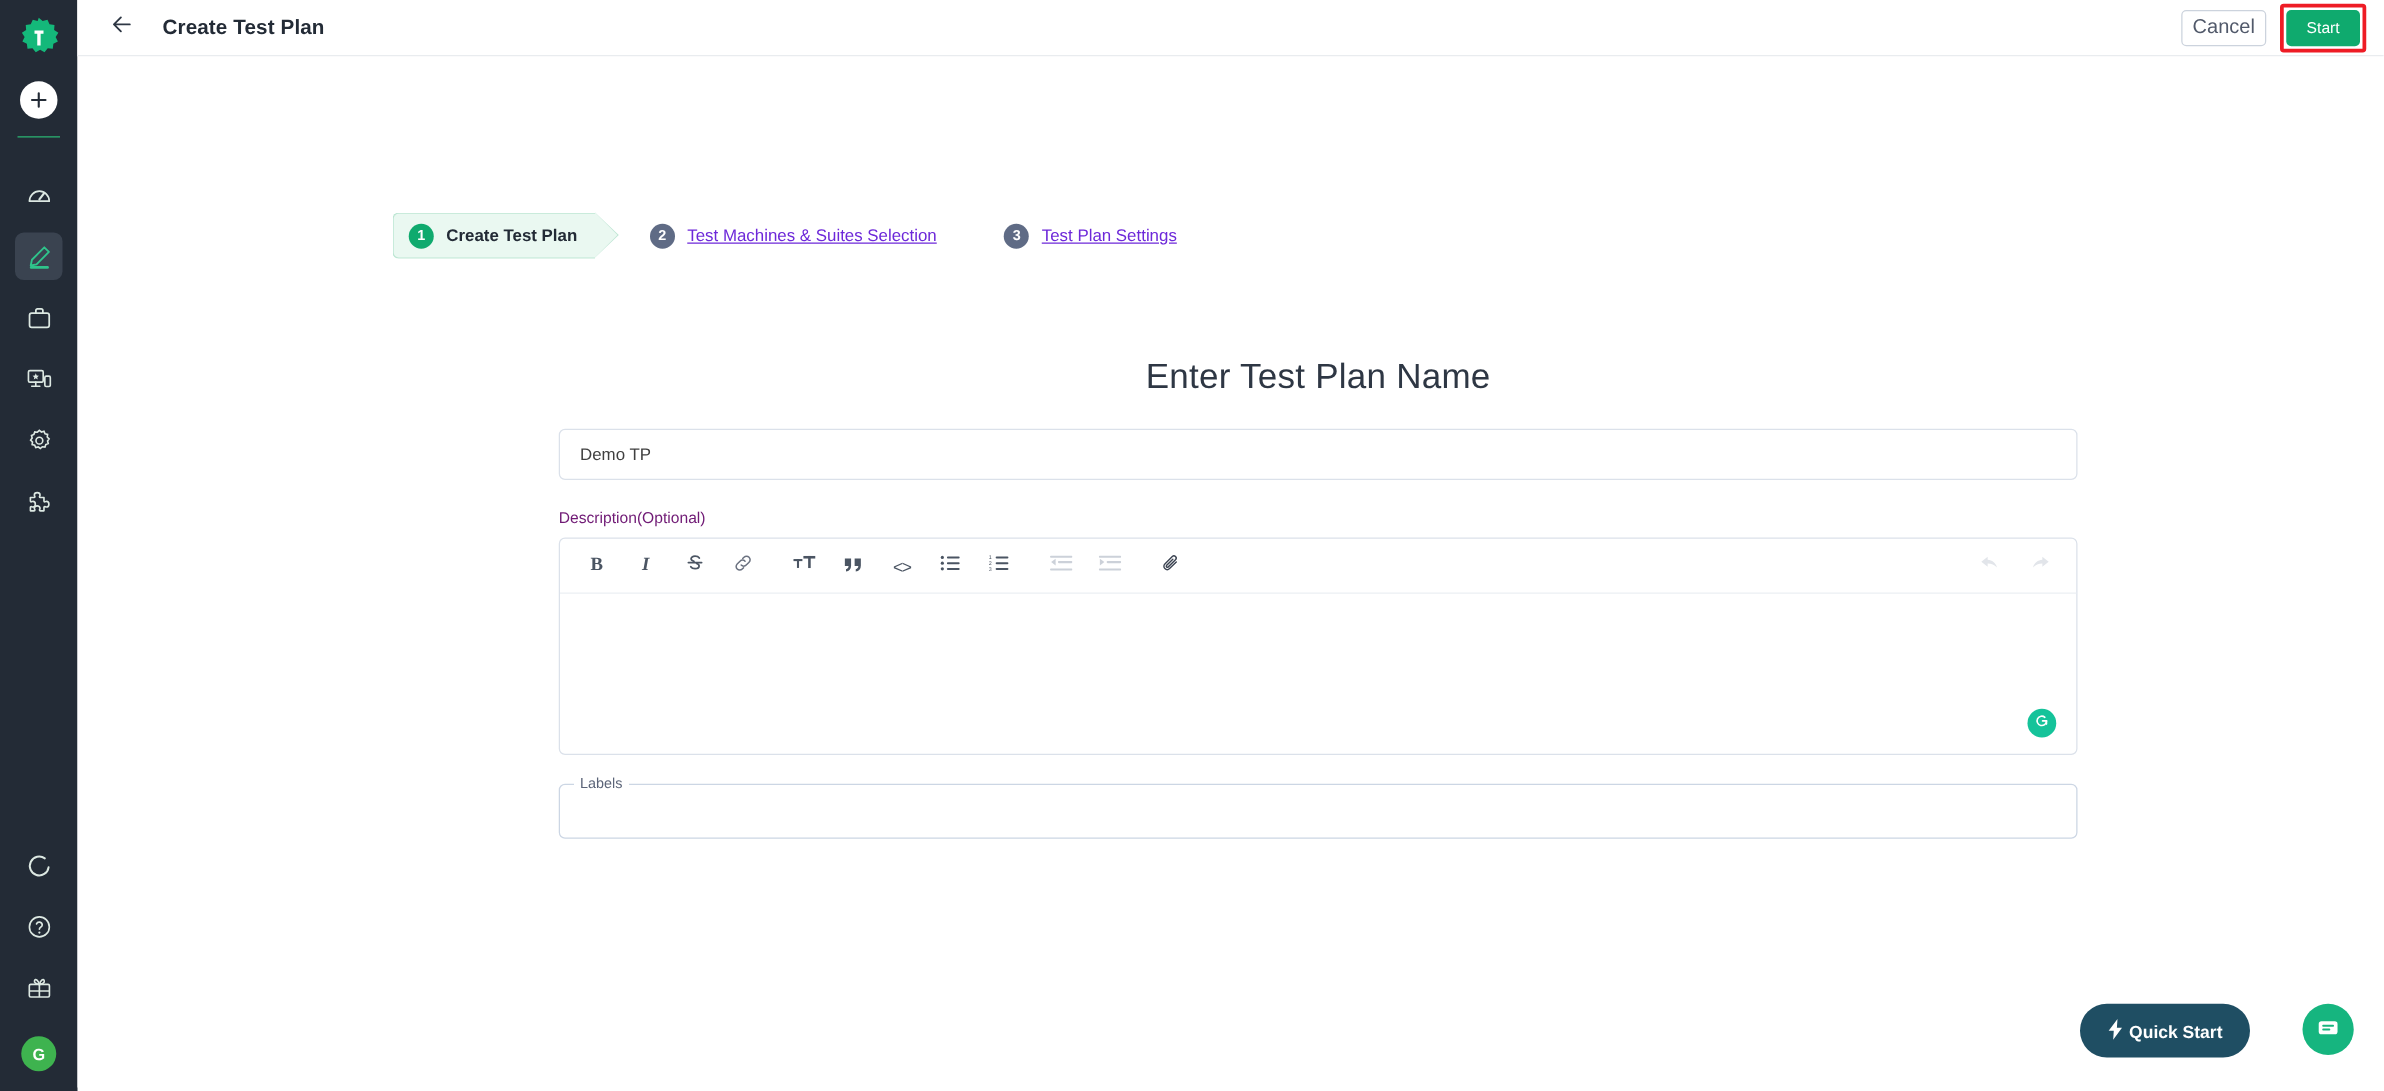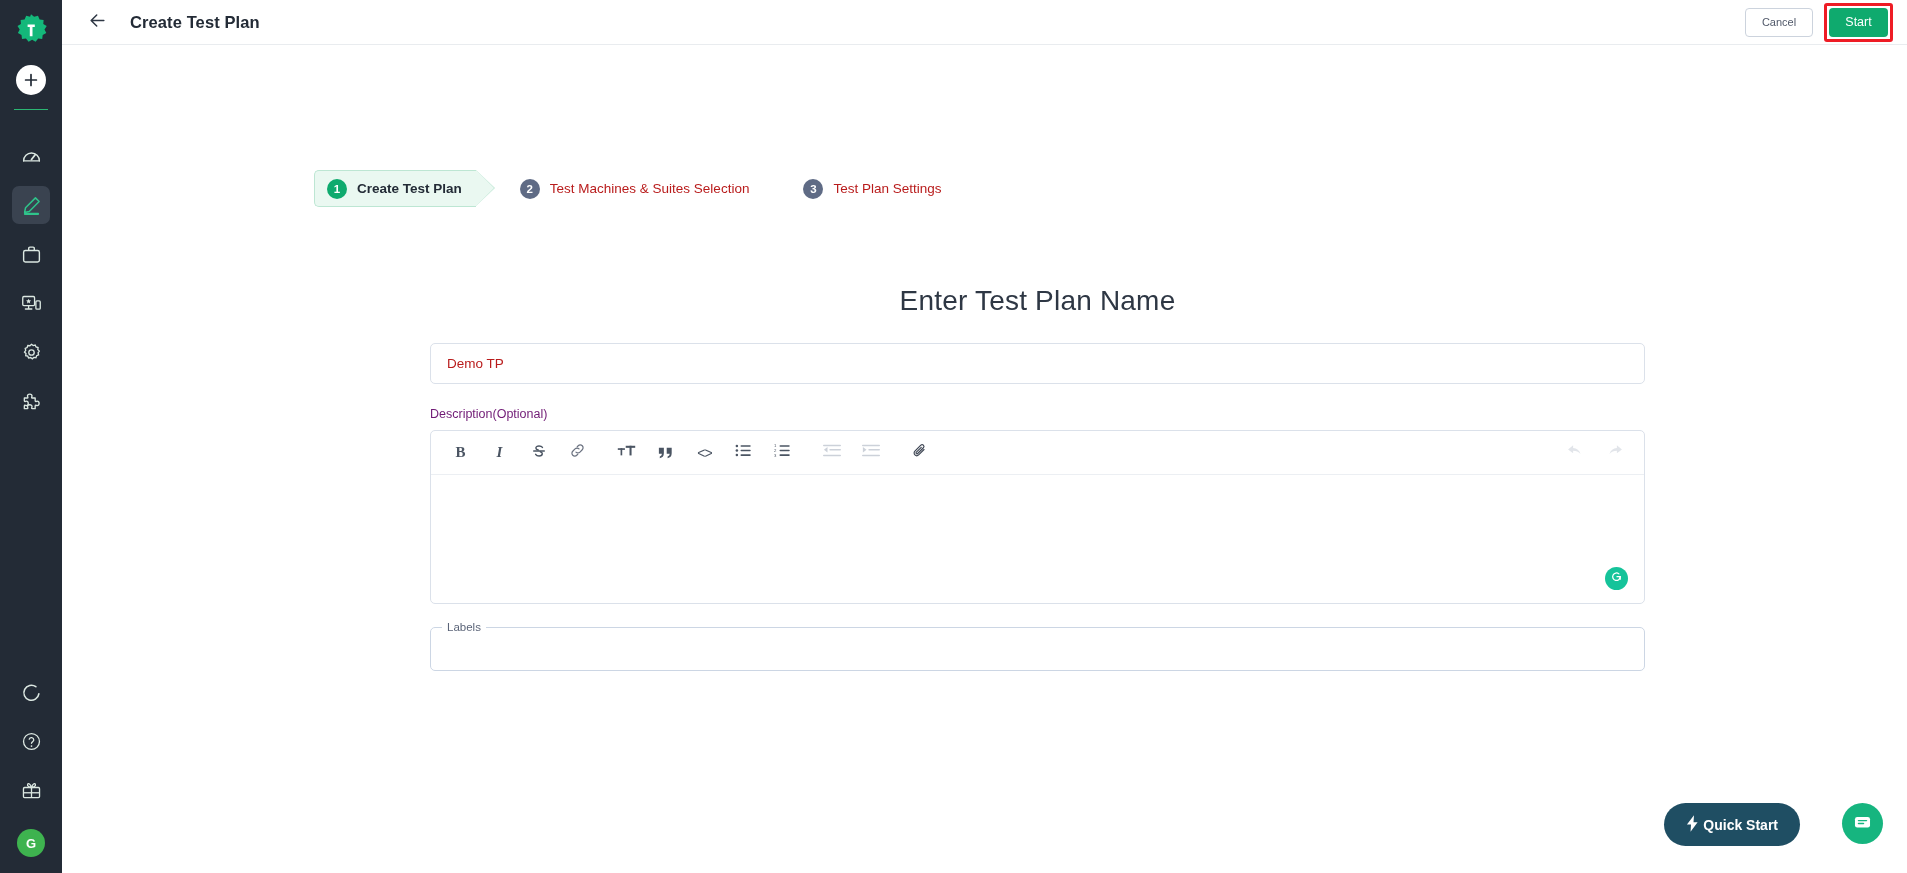--- a/index.html
+++ b/index.html
@@ -71,21 +71,21 @@
   }
   .page-title {
     font-size: 16.5px; font-weight: 700; color: #232b36;
     margin-left: 16px; letter-spacing: 0.1px;
   }
   .topbar-spacer { flex: 1 1 auto; }
   .btn-cancel {
     min-width: 68px; height: 29px;
     border: 1px solid #ccd3dd; border-radius: 4px;
     background: #fff; color: #51596a;
-    font-size: 11px; font-family: inherit;
+    font-size: 16px; font-family: inherit;
     display: flex; align-items: center; justify-content: center;
     cursor: pointer;
   }
   .next-highlight {
     margin-left: 11px;
     border: 3px solid #ee1c25;
     border-radius: 3px;
     padding: 2px;
     display: flex;
   }
@@ -136,38 +136,38 @@
     flex: 0 0 20px;
     position: relative; z-index: 2;
   }
   .step-num.on  { background: #0faa6e; }
   .step-num.off { background: #5f6b85; }
   .step-label {
     margin-left: 10px; font-size: 13.5px;
     position: relative; z-index: 2; white-space: nowrap;
   }
   .step-label.on  { color: #232b36; font-weight: 700; }
-  .step-label.off { color: #b91c1c; font-weight: 400; }
+  .step-label.off { color: #6d28d9; font-weight: 400; text-decoration: underline; }
 
   
   .form {
-    position: absolute; left: 368px; top: 285px;
+    position: absolute; left: 385px; top: 285px;
     width: 1215px;
   }
   .form-heading {
     text-align: center;
     font-size: 28px; font-weight: 300; color: #2e3744;
     letter-spacing: 0.2px;
     margin-bottom: 26px;
   }
   .name-input {
     width: 100%; height: 41px;
     border: 1px solid #dbe1ea; border-radius: 5px;
     padding: 0 16px;
-    font-size: 13.5px; color: #b91c1c;
+    font-size: 13.5px; color: #404040;
     font-family: inherit;
     background: #fff;
     outline: none;
   }
   .desc-label {
     margin-top: 23px; margin-bottom: 9px;
     font-size: 12.5px; color: #701a75;
   }
 
   

